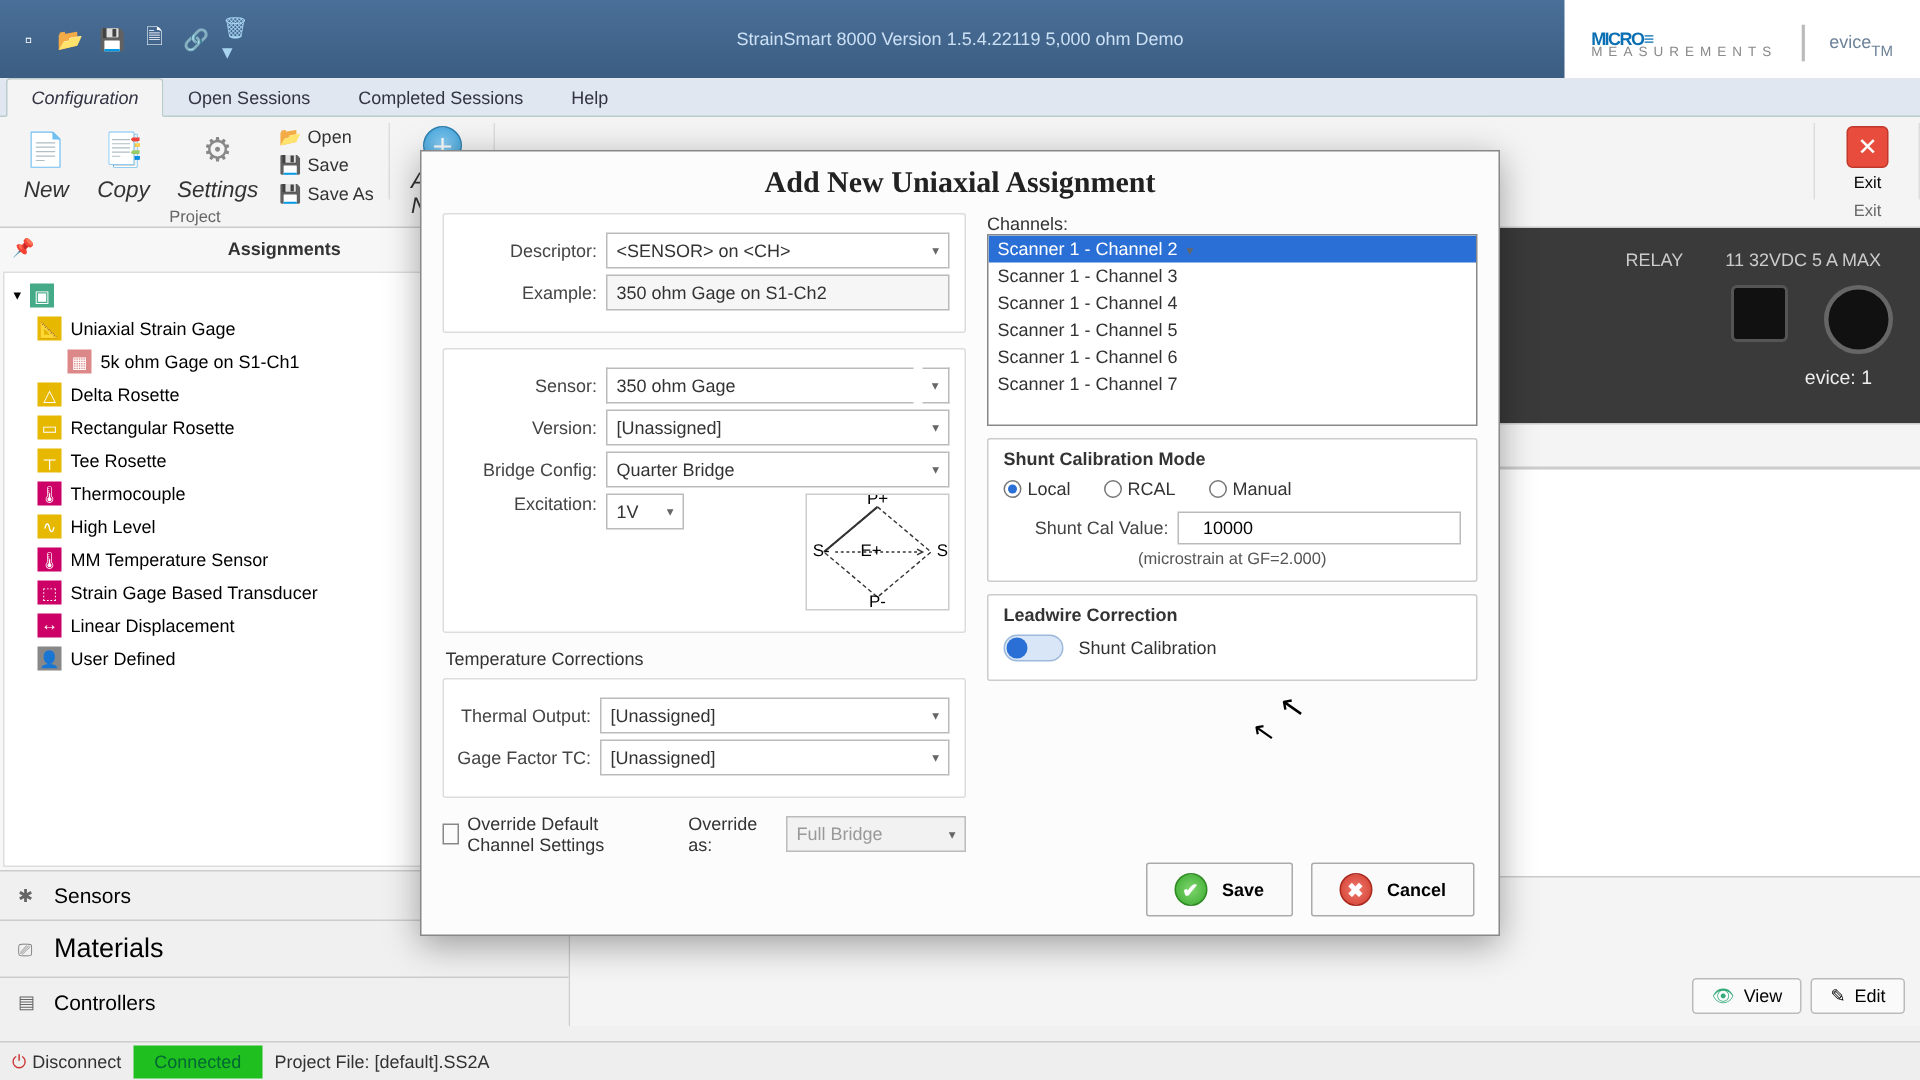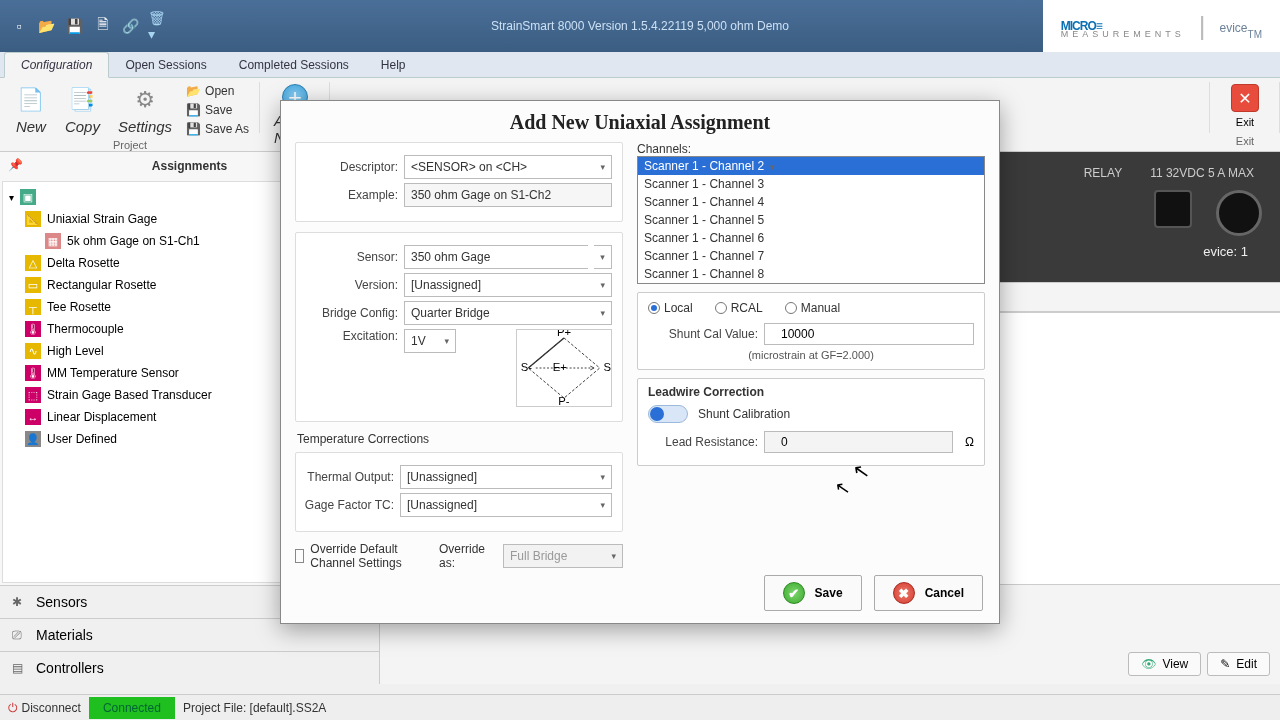--- a/index.html
+++ b/index.html
@@ -237,21 +237,21 @@
           <span>User Defined</span>
         </div>
       </div>
     <div id="accs">
         <div class="accordion">
           <span style="width:16px;color:#666">✱</span>
           <span style="font-size:14px">Sensors</span>
         </div>
         <div class="accordion">
           <span style="width:16px;color:#666">⎚</span>
-          <span style="font-size:14px">Materials</span>
+          <span style="font-size:18px">Materials</span>
         </div>
         <div class="accordion">
           <span style="width:16px;color:#666">▤</span>
           <span style="font-size:14px">Controllers</span>
         </div>
       </div>
   </div>
   <div class="canvas">
     <div class="relay">
       <span>RELAY</span>
@@ -381,24 +381,24 @@
 
     <div class="col-r">
       <div class="lab">Channels:</div>
       <div class="chan-list" id="chanlist">
           <div class="chan-item sel">Scanner 1 - Channel 2</div>
           <div class="chan-item">Scanner 1 - Channel 3</div>
           <div class="chan-item">Scanner 1 - Channel 4</div>
           <div class="chan-item">Scanner 1 - Channel 5</div>
           <div class="chan-item">Scanner 1 - Channel 6</div>
           <div class="chan-item">Scanner 1 - Channel 7</div>
-          <div class="chan-item">Scanner 1 - Channel 8</div>
         </div>
 
       <div class="boxed">
+        <div class="box-title">Shunt Calibration Mode</div>
         <div class="radio-row">
           <span class="radio on">
               <span class="dot"></span>
               <span>Local</span>
             </span>
           <span class="radio">
               <span class="dot"></span>
               <span>RCAL</span>
             </span>
           <span class="radio">
@@ -412,25 +412,20 @@
           </div>
         <div class="note">(microstrain at GF=2.000)</div>
       </div>
 
       <div class="boxed">
         <div class="box-title">Leadwire Correction</div>
         <div class="frow" style="gap:10px">
           <div class="toggle"></div>
           <span class="lab">Shunt Calibration</span>
         </div>
-        <div class="frow" style="margin-top:8px">
-            <label style="width:110px">Lead Resistance:</label>
-          <input class="txt" style="flex: 1 1 0%; background: rgb(244, 244, 244);" value="0">
-          <span style="margin-left:6px">Ω</span>
-          </div>
       </div>
     </div>
   </div>
   <div class="dlg-foot">
     <div class="dbtn">
         <span class="ic ic-ok">✔</span>
         <span>Save</span>
       </div>
     <div class="dbtn">
         <span class="ic ic-no">✖</span>

